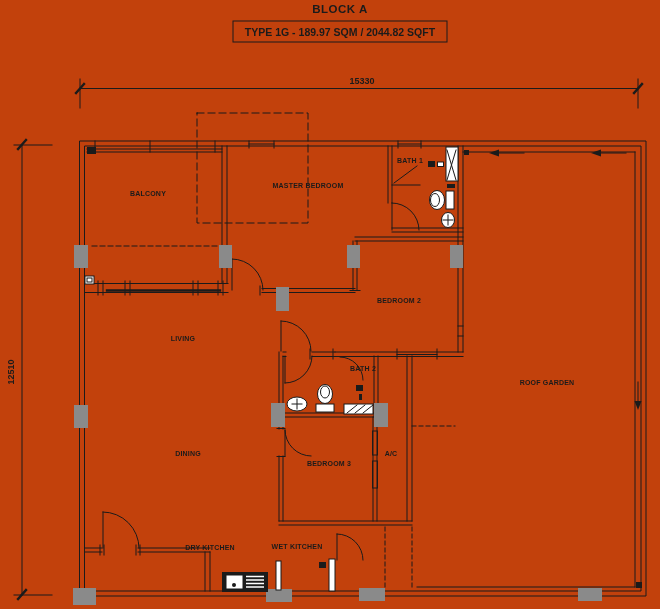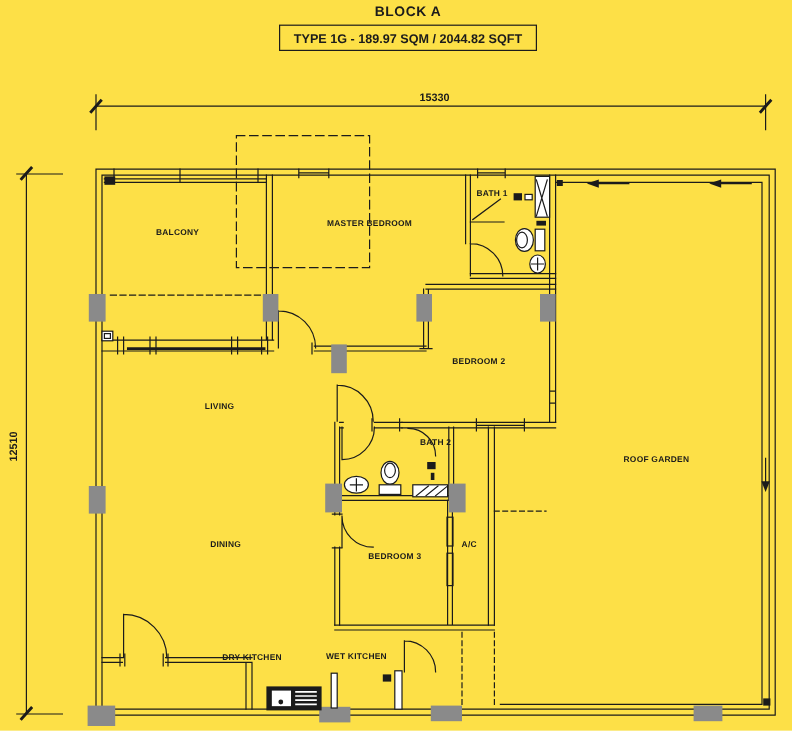--- a/index.html
+++ b/index.html
@@ -16,21 +16,21 @@
   .wht{stroke:#ffffff;stroke-width:1.4;fill:none;}
   text{fill:var(--line,#1b1b1b);font-family:"Liberation Sans",sans-serif;font-weight:bold;}
   .title-text{font-size:11.5px;text-anchor:middle;letter-spacing:.5px;}
   .type-text{font-size:10.5px;text-anchor:middle;}
   .dim-label{font-size:9px;text-anchor:middle;}
   .room-label{font-size:7px;text-anchor:middle;letter-spacing:.2px;}
 </style>
 </head>
 <body style="background: rgb(248, 252, 251);">
 
-<div class="stage" style="--line: #1b1b1b; --column: #8a8a8a; background: #fde047;">
+<div class="stage" style="--line: #1b1b1b; --column: #8a8a8a; background: #c2410c;">
 <svg width="660" height="609" viewBox="0 0 660 609">
 
   <g>
     <text class="title-text" x="340" y="13">BLOCK A</text>
     <rect class="ln" x="233" y="21" width="214" height="21"></rect>
     <text class="type-text" x="340" y="36">TYPE 1G - 189.97 SQM / 2044.82 SQFT</text>
   </g>
 
   <g>
     <path class="ln" d="M80,79 V108 M638,79 V108 M80,88.5 H638"></path>

